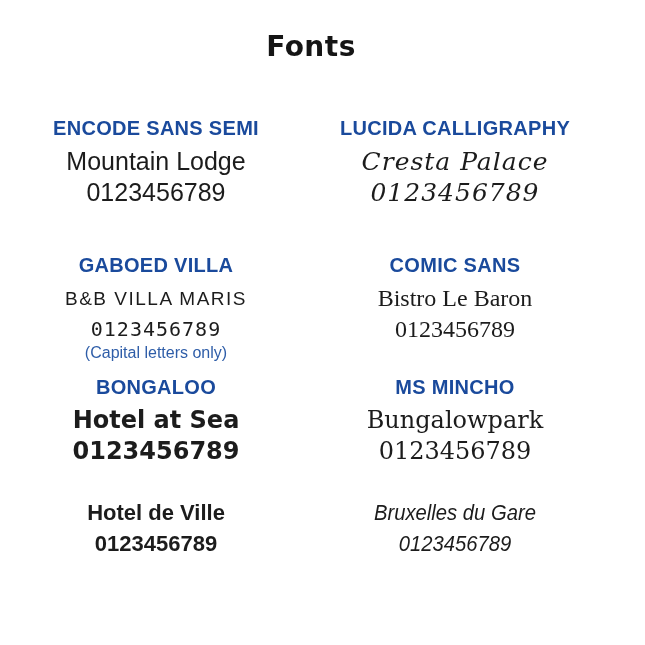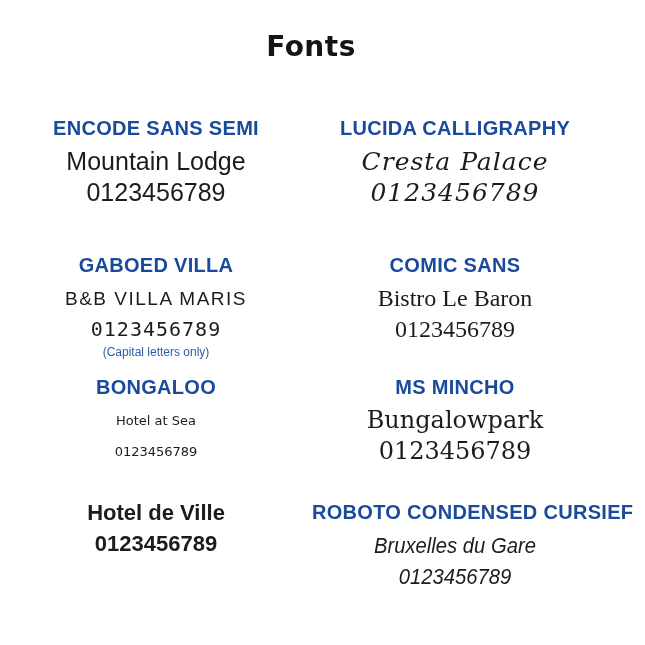--- a/index.html
+++ b/index.html
@@ -50,31 +50,31 @@
     white-space: nowrap;
     margin-bottom: 3px;
     color: var(--heading-blue, #1a4a9c);
   }
   .sample, .digits {
     line-height: 31px;
     color: var(--sample-black, #1c1c1c);
     white-space: nowrap;
   }
   .note {
-    font-size: 12px;
+    font-size: 16px;
     line-height: 15px;
     color: var(--note-blue, #2e5da8);
   }
   
   .f-encode   { font-family: "Liberation Sans", sans-serif; font-size: 25px; }
   .f-lucida   { font-family: "DejaVu Serif", serif; font-style: italic; font-size: 25px; letter-spacing: 1px; }
   .f-gaboed   { font-family: Liberation Sans, sans-serif; font-size: 19px; letter-spacing: 1.5px; }
   .f-gaboed-d { font-family: "DejaVu Sans Mono", monospace; font-size: 20px; letter-spacing: 1px; }
   .f-comic    { font-family: cursive; font-size: 24px; }
-  .f-bongaloo { font-family: "DejaVu Sans", sans-serif; font-weight: normal; font-size: 13px; }
+  .f-bongaloo { font-family: "DejaVu Sans", sans-serif; font-weight: bold; font-size: 24px; }
   .f-mincho   { font-family: "DejaVu Serif", serif; font-size: 24px; }
   .f-din      { font-family: "Liberation Sans", sans-serif; font-weight: bold; font-size: 22px; }
   .f-robotoc  { font-family: "Liberation Sans", sans-serif; font-style: italic; font-weight: 500; font-size: 22px; transform: scaleX(0.92); transform-origin: 50% 50%; }
 </style>
 </head>
 <body>
 
 <div class="inner">
 
   <div class="title">Fonts</div>
@@ -123,21 +123,20 @@
         <div class="digits f-comic">0123456789</div>
       </div>
 
       <div class="block block-3">
         <div class="fname">MS MINCHO</div>
         <div class="sample f-mincho">Bungalowpark</div>
         <div class="digits f-mincho">0123456789</div>
       </div>
 
       <div class="block block-4">
-        <div class="fname">ROBOTO CONDENSED CURSIEF</div>
         <div class="sample f-robotoc">Bruxelles du Gare</div>
         <div class="digits f-robotoc">0123456789</div>
       </div>
 
     </div>
 
   </div>
 </div>
 
 </body></html>

